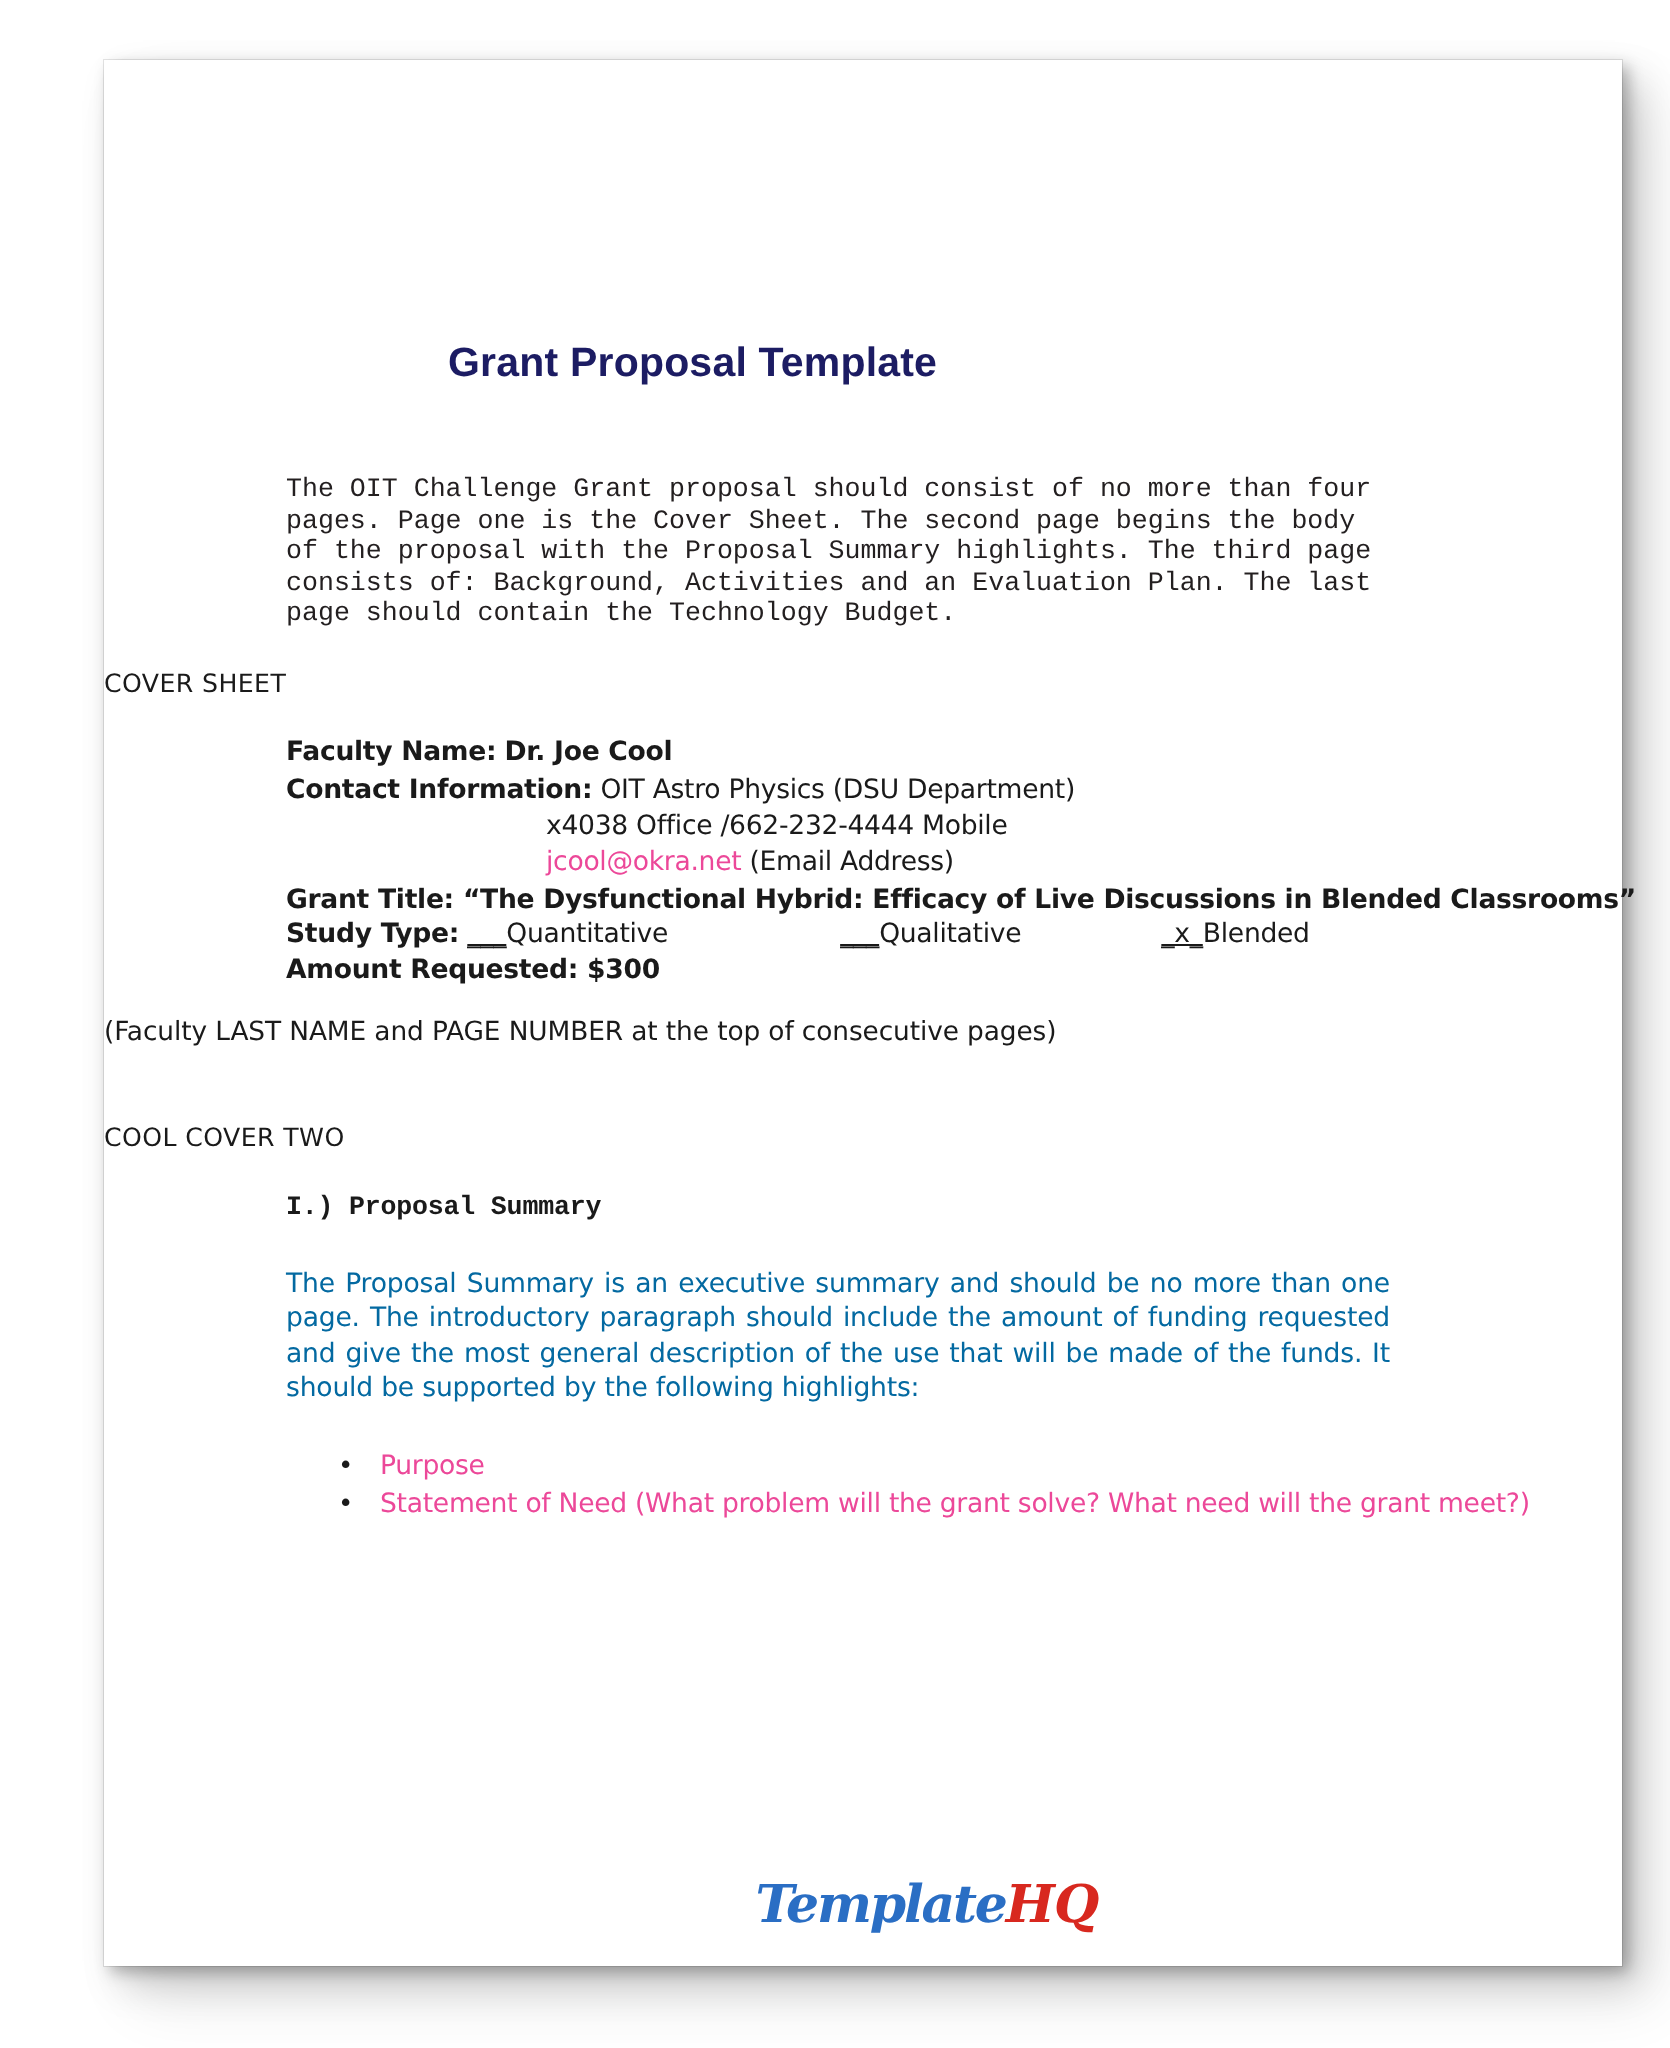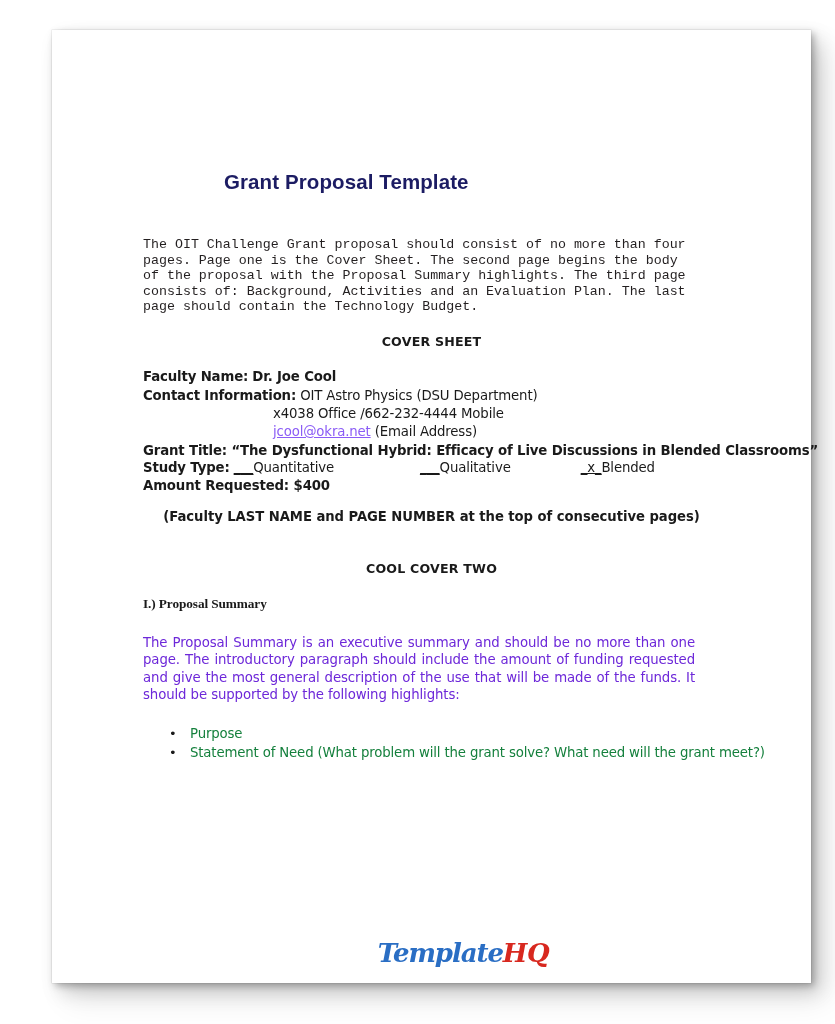--- a/index.html
+++ b/index.html
@@ -53,23 +53,23 @@
     font-size: 13.3px;
     line-height: 15.6px;
     color: #231f20;
     text-align: left;
   }
 
   .centered-heading {
     position: absolute;
     width: 759px;
     left: 0;
-    text-align: center;
-    font-family: "DejaVu Sans", sans-serif;
-    font-weight: bold;
+    text-align: left;
+    font-family: "DejaVu Sans", sans-serif;
+    font-weight: normal;
     color: #1a1a1a;
   }
   #cover-sheet-heading { top: 304px; font-size: 12.6px; letter-spacing: 0.2px; }
   #consecutive-pages-note { top: 479px; font-size: 13.2px; letter-spacing: -0.05px; }
   #cool-page-two-heading  { top: 531px; font-size: 12.6px; letter-spacing: 0.2px; }
 
   .field-line {
     position: absolute;
     left: 91px;
     font-family: "DejaVu Sans", sans-serif;
@@ -83,69 +83,68 @@
 
   #faculty-name-line  { top: 339px; }
   #contact-info-line  { top: 358px; }
   #contact-phone-line { top: 376px; left: 221px; }
   #contact-email-line { top: 394px; left: 221px; }
   #grant-title-line   { top: 413px; font-weight: bold; }
   #study-type-line    { top: 430px; }
   #amount-line        { top: 448px; font-weight: bold; }
 
   .email-link {
-    color: #8b5cf6;
-    text-decoration: underline;
+    color: #ec4899;
   }
 
   .study-opt { display: inline-block; }
   .us { text-decoration: underline; }
   .gap-a { display: inline-block; width: 86px; }
   .gap-b { display: inline-block; width: 70px; }
 
   #proposal-summary-heading {
     position: absolute;
     left: 91px;
     top: 566px;
-    font-family: Liberation Serif, serif;
+    font-family: Liberation Mono, monospace;
     font-size: 13.3px;
     font-weight: bold;
     color: #1a1a1a;
     letter-spacing: -0.1px;
   }
 
   .summary-para {
     position: absolute;
     left: 91px;
     top: 604px;
     width: 552px;
     font-family: "DejaVu Sans", sans-serif;
     font-size: 13.3px;
     line-height: 17.3px;
-    color: #6d28d9;
+    color: #0369a1;
     text-align: justify;
     letter-spacing: -0.1px;
   }
 
   #highlight-list {
     position: absolute;
     left: 117px;
     top: 694px;
     margin: 0;
     padding: 0;
     list-style: none;
     width: 600px;
   }
   #highlight-list li {
     position: relative;
     padding-left: 21px;
     font-family: "DejaVu Sans", sans-serif;
     font-size: 13.3px;
     line-height: 19.1px;
-    color: #15803d;
+    color: #ec4899;
     white-space: nowrap;
     letter-spacing: -0.15px;
   }
   #highlight-list li::before {
     content: "\2022";
     position: absolute;
     left: 0;
     top: -0.5px;
     font-size: 13px;
     color: #1a1a1a;
@@ -204,21 +203,21 @@
     <span class="lbl">“The Dysfunctional Hybrid: Efficacy of Live Discussions in Blended Classrooms”</span>
   </div>
 
   <div class="field-line" id="study-type-line">
     <span class="lbl">Study Type:</span>
     <span class="study-opt"><span class="us">___</span><span>Quantitative</span></span><span class="gap-a"></span><span class="study-opt"><span class="us">___</span><span>Qualitative</span></span><span class="gap-b"></span><span class="study-opt"><span class="us">_x_</span><span>Blended</span></span>
   </div>
 
   <div class="field-line" id="amount-line">
     <span class="lbl">Amount Requested:</span>
-    <span class="lbl">$400</span>
+    <span class="lbl">$300</span>
   </div>
 
   <div class="centered-heading" id="consecutive-pages-note">(Faculty LAST NAME and PAGE NUMBER at the top of consecutive pages)</div>
 
   <div class="centered-heading" id="cool-page-two-heading">COOL COVER TWO</div>
 
   <div id="proposal-summary-heading">I.) Proposal Summary</div>
 
   <div class="summary-para">The Proposal Summary is an executive summary and should be no more than one page. The introductory paragraph should include the amount of funding requested and give the most general description of the use that will be made of the funds. It should be supported by the following highlights:</div>
 

